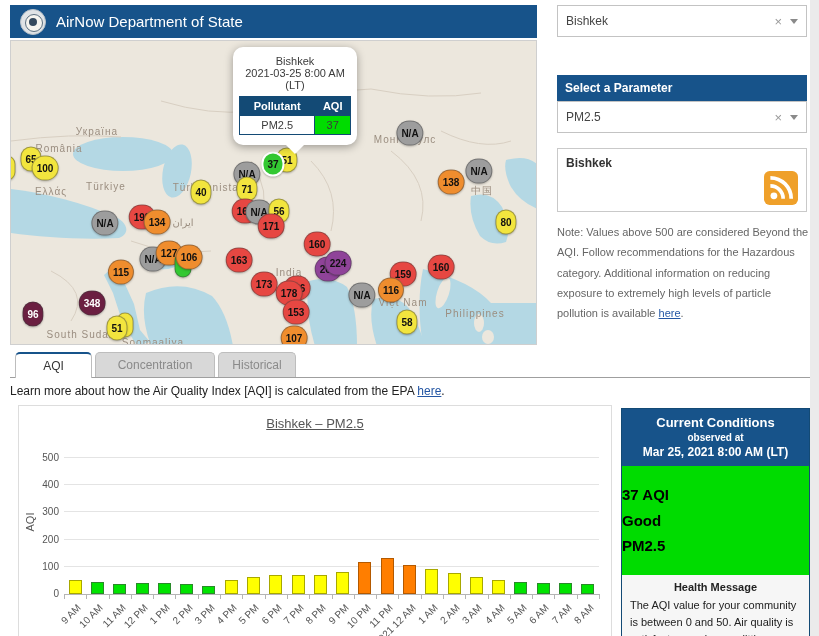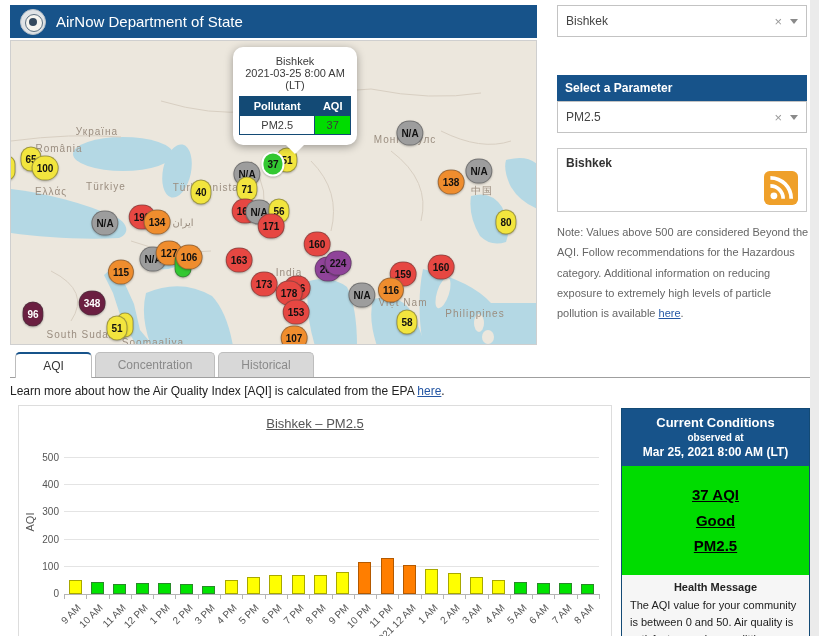--- a/index.html
+++ b/index.html
@@ -53,21 +53,21 @@
   .note{position:absolute;left:557px;top:222px;width:252px;font-size:11px;color:#666;line-height:1.85;}
   a.link{color:#2456a4;text-decoration:underline;}
 
   
   .tabs{position:absolute;left:10px;top:352px;width:800px;height:26px;}
   .tabs .rule{position:absolute;left:0;right:0;bottom:0;border-bottom:1px solid #9f9f9f;}
   .tab{position:absolute;top:0;height:25px;line-height:25px;text-align:center;font-size:12px;
     border:1px solid #bdbdbd;border-bottom:none;border-radius:5px 5px 0 0;box-sizing:border-box;cursor:pointer;}
   .tab.active{left:5px;width:77px;background:#fff;color:#333;border-top:2px solid #17538a;height:26px;z-index:2;}
   .tab.t2{left:85px;width:120px;background:#d8d8d8;color:#8a8a8a;}
-  .tab.t3{left:208px;width:96px;background:#d8d8d8;color:#8a8a8a;}
+  .tab.t3{left:208px;width:78px;background:#d8d8d8;color:#8a8a8a;}
 
   .epa-line{position:absolute;left:10px;top:384px;font-size:12px;color:#222;}
 
   
   .chart-panel{position:absolute;left:18px;top:405px;width:594px;height:260px;background:#fff;border:1px solid #ddd;box-sizing:border-box;}
   .chart-title{position:absolute;left:0;right:0;top:10px;text-align:center;font-size:13px;color:#555;text-decoration:underline;}
   .ylab{position:absolute;left:2px;top:110px;font-size:11px;color:#555;transform:rotate(-90deg);}
   .plot{position:absolute;left:45px;top:52px;width:535px;height:136px;border-bottom:1px solid #b5b5b5;}
   .grid{position:absolute;left:0;right:0;height:1px;background:#e4e4e4;}
   .ytick{position:absolute;width:34px;text-align:right;font-size:10px;color:#555;}
@@ -75,21 +75,21 @@
   .xtick{position:absolute;width:1px;height:5px;background:#b5b5b5;top:136px;}
   .xlab{position:absolute;width:70px;text-align:right;font-size:10px;color:#555;white-space:nowrap;
     transform-origin:100% 0;transform:rotate(-45deg);}
 
   
   .current{position:absolute;left:621px;top:408px;width:189px;height:250px;border:1px solid #134a75;background:#f6f6f6;box-sizing:border-box;}
   .cc-head{background:#17538a;color:#fff;text-align:center;padding:6px 4px 7px;}
   .cc-head .t{font-size:13px;font-weight:bold;}
   .cc-head .s{font-size:10px;font-weight:bold;margin-top:2px;}
   .cc-head .d{font-size:12px;font-weight:bold;margin-top:2px;}
-  .cc-green{background:#00dc00;text-align:center;padding:16px 12px;color:#000;text-decoration:underline;}
+  .cc-green{background:#00dc00;text-align:left;padding:16px 0;color:#000;}
   .cc-green div{font-size:15px;font-weight:bold;line-height:1.7;}
   .cc-health{padding:6px 8px;color:#222;}
   .cc-health .ht{font-size:11px;font-weight:bold;text-align:center;margin-bottom:4px;}
   .cc-health .hx{font-size:11px;line-height:1.55;}
 </style>
 </head>
 <body>
 
 <div class="page">
   <div class="right-strip"></div>

